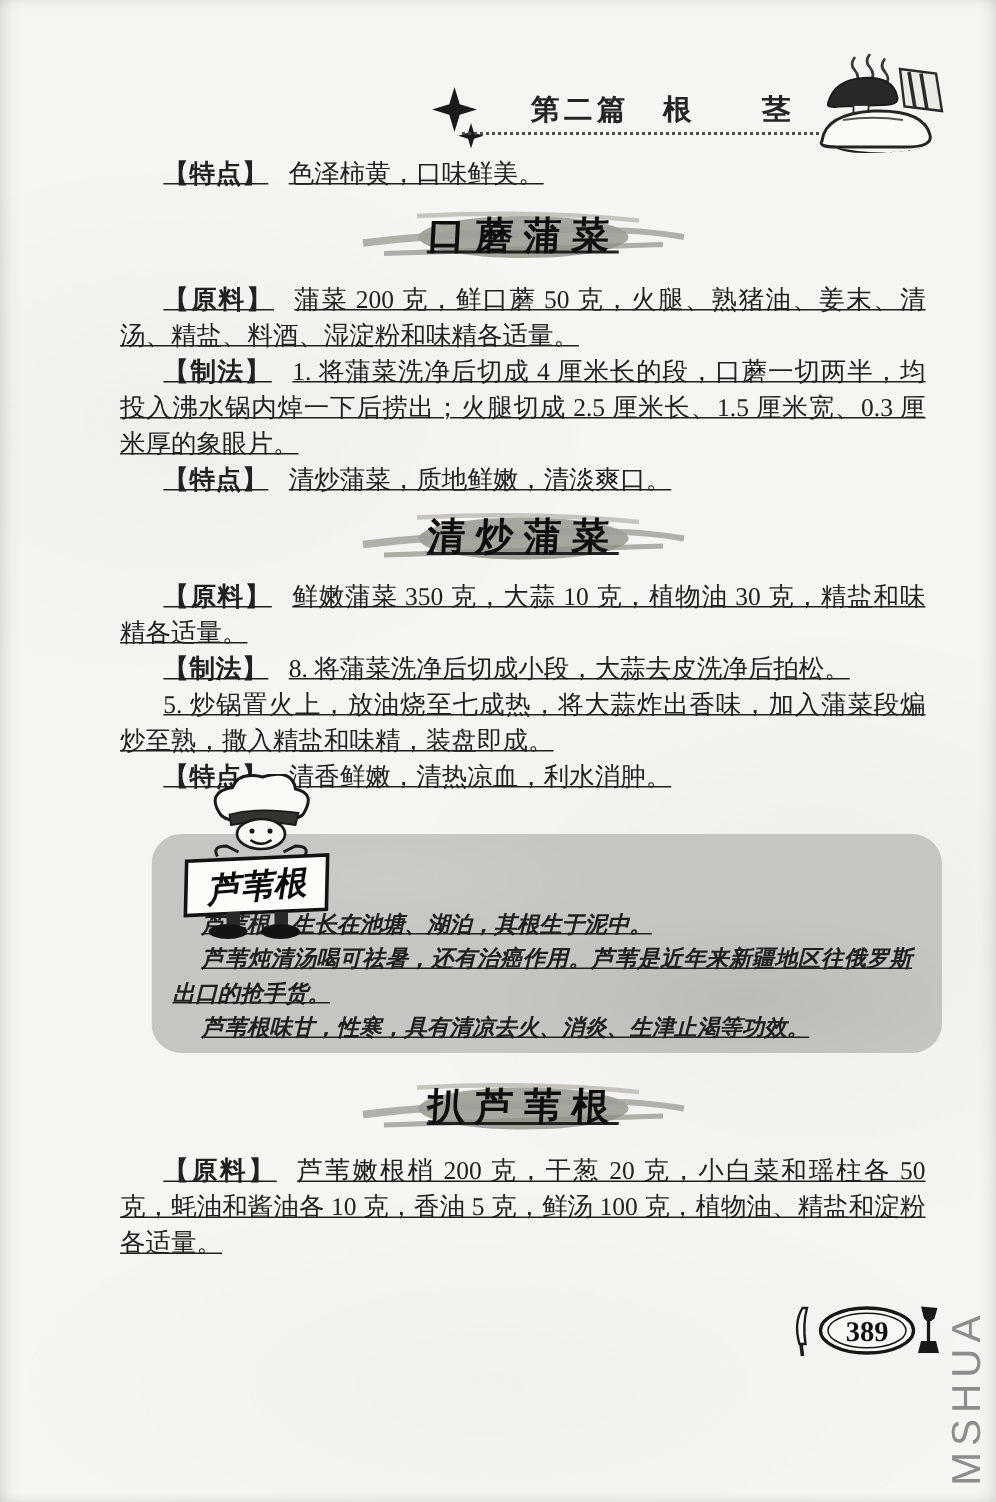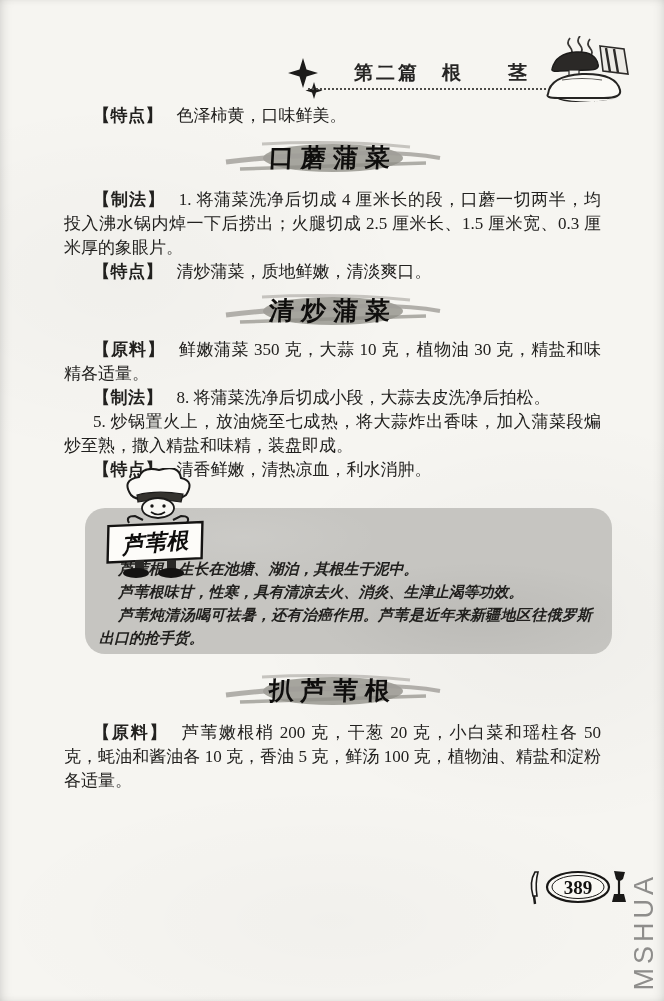--- a/index.html
+++ b/index.html
@@ -20,21 +20,21 @@
   .header { position:absolute; left:288px; top:44px; right:30px; height:72px; }
   .header-dots { position:absolute; left:20px; right:88px; top:44px; border-top:2px dotted #4d4c49; }
   .header-title {
     position:absolute; left:66px; top:16px; font-size:19px; font-weight:bold;
     letter-spacing:3px; color:#262524; white-space:nowrap;
   }
   .stars { position:absolute; left:0; top:12px; }
   .mushrooms { position:absolute; right:-6px; top:-8px; }
 
   
-  .content { position:absolute; left:64px; top:104px; width:537px; font-size:17px; line-height:24px; text-align:justify; color:#22211f; }
+  .content { position:absolute; left:80px; top:104px; width:537px; font-size:17px; line-height:24px; text-align:justify; color:#22211f;text-decoration:underline; }
   .para { text-indent:1.7em; }
   .label { font-weight:bold; margin-right:.8em; letter-spacing:.5px; }
 
   
   .recipe-title { position:relative; width:226px; height:46px; margin:7px auto; text-align:center; }
   .recipe-title.tight { margin:4px auto; }
   .brush { position:absolute; left:0; top:0; }
   .recipe-title-text {
     position:relative; z-index:1; font-size:25px; font-weight:900; letter-spacing:7px;
     line-height:46px; color:#0f0e0d; transform:skewX(-3deg); display:block;
@@ -98,20 +98,21 @@
       <svg class="brush" width="226" height="46" viewBox="0 0 226 46">
         <ellipse cx="113" cy="23" rx="70" ry="14" fill="#98968f" opacity=".85"></ellipse>
         <path d="M6 27 Q70 19 124 21" stroke="#a09e98" stroke-width="5" fill="none" opacity=".8"></path>
         <path d="M120 19 Q182 16 220 23" stroke="#a09e98" stroke-width="4" fill="none" opacity=".8"></path>
         <path d="M20 34 Q113 31 206 28" stroke="#908e88" stroke-width="3.5" fill="none" opacity=".7"></path>
         <path d="M42 9 Q120 5 190 12" stroke="#a6a49e" stroke-width="3" fill="none" opacity=".6"></path>
       </svg>
       <span class="recipe-title-text">口蘑蒲菜</span>
     </div>
 
+    <p class="para"><span class="label">【原料】</span><span>蒲菜 200 克，鲜口蘑 50 克，火腿、熟猪油、姜末、清汤、精盐、料酒、湿淀粉和味精各适量。</span></p>
 
     <p class="para"><span class="label">【制法】</span><span>1. 将蒲菜洗净后切成 4 厘米长的段，口蘑一切两半，均投入沸水锅内焯一下后捞出；火腿切成 2.5 厘米长、1.5 厘米宽、0.3 厘米厚的象眼片。</span></p>
 
 
     <p class="para"><span class="label">【特点】</span><span>清炒蒲菜，质地鲜嫩，清淡爽口。</span></p>
 
     <div class="recipe-title tight">
       <svg class="brush" width="226" height="46" viewBox="0 0 226 46">
         <ellipse cx="113" cy="23" rx="70" ry="14" fill="#98968f" opacity=".85"></ellipse>
         <path d="M6 27 Q70 19 124 21" stroke="#a09e98" stroke-width="5" fill="none" opacity=".8"></path>
@@ -142,22 +143,22 @@
         <g transform="rotate(-5 66 74)">
           <path d="M19 54 L113 58 L109 94 L15 90 Z" fill="#fdfcf9" stroke="#141312" stroke-width="2.4"></path>
           <text x="64" y="82" text-anchor="middle" font-size="22" font-weight="bold" fill="#0e0d0c">芦苇根</text>
         </g>
         <rect x="44" y="92" width="9" height="10" fill="#2a2927"></rect>
         <rect x="76" y="92" width="9" height="10" fill="#2a2927"></rect>
         <ellipse cx="45" cy="105" rx="13" ry="5" fill="#141312"></ellipse>
         <ellipse cx="80" cy="105" rx="13" ry="5" fill="#141312"></ellipse>
       </svg>
       <p>芦苇根，生长在池塘、湖泊，其根生于泥中。</p>
+      <p>芦苇炖清汤喝可祛暑，还有治癌作用。芦苇是近年来新疆地区往俄罗斯出口的抢手货。</p>
       <p>芦苇根味甘，性寒，具有清凉去火、消炎、生津止渴等功效。</p>
-      <p>芦苇炖清汤喝可祛暑，还有治癌作用。芦苇是近年来新疆地区往俄罗斯出口的抢手货。</p>
     </div>
 
     <div class="recipe-title" style="margin-top:14px;">
       <svg class="brush" width="226" height="46" viewBox="0 0 226 46">
         <ellipse cx="113" cy="23" rx="70" ry="14" fill="#98968f" opacity=".85"></ellipse>
         <path d="M6 27 Q70 19 124 21" stroke="#a09e98" stroke-width="5" fill="none" opacity=".8"></path>
         <path d="M120 19 Q182 16 220 23" stroke="#a09e98" stroke-width="4" fill="none" opacity=".8"></path>
         <path d="M20 34 Q113 31 206 28" stroke="#908e88" stroke-width="3.5" fill="none" opacity=".7"></path>
         <path d="M42 9 Q120 5 190 12" stroke="#a6a49e" stroke-width="3" fill="none" opacity=".6"></path>
       </svg>

